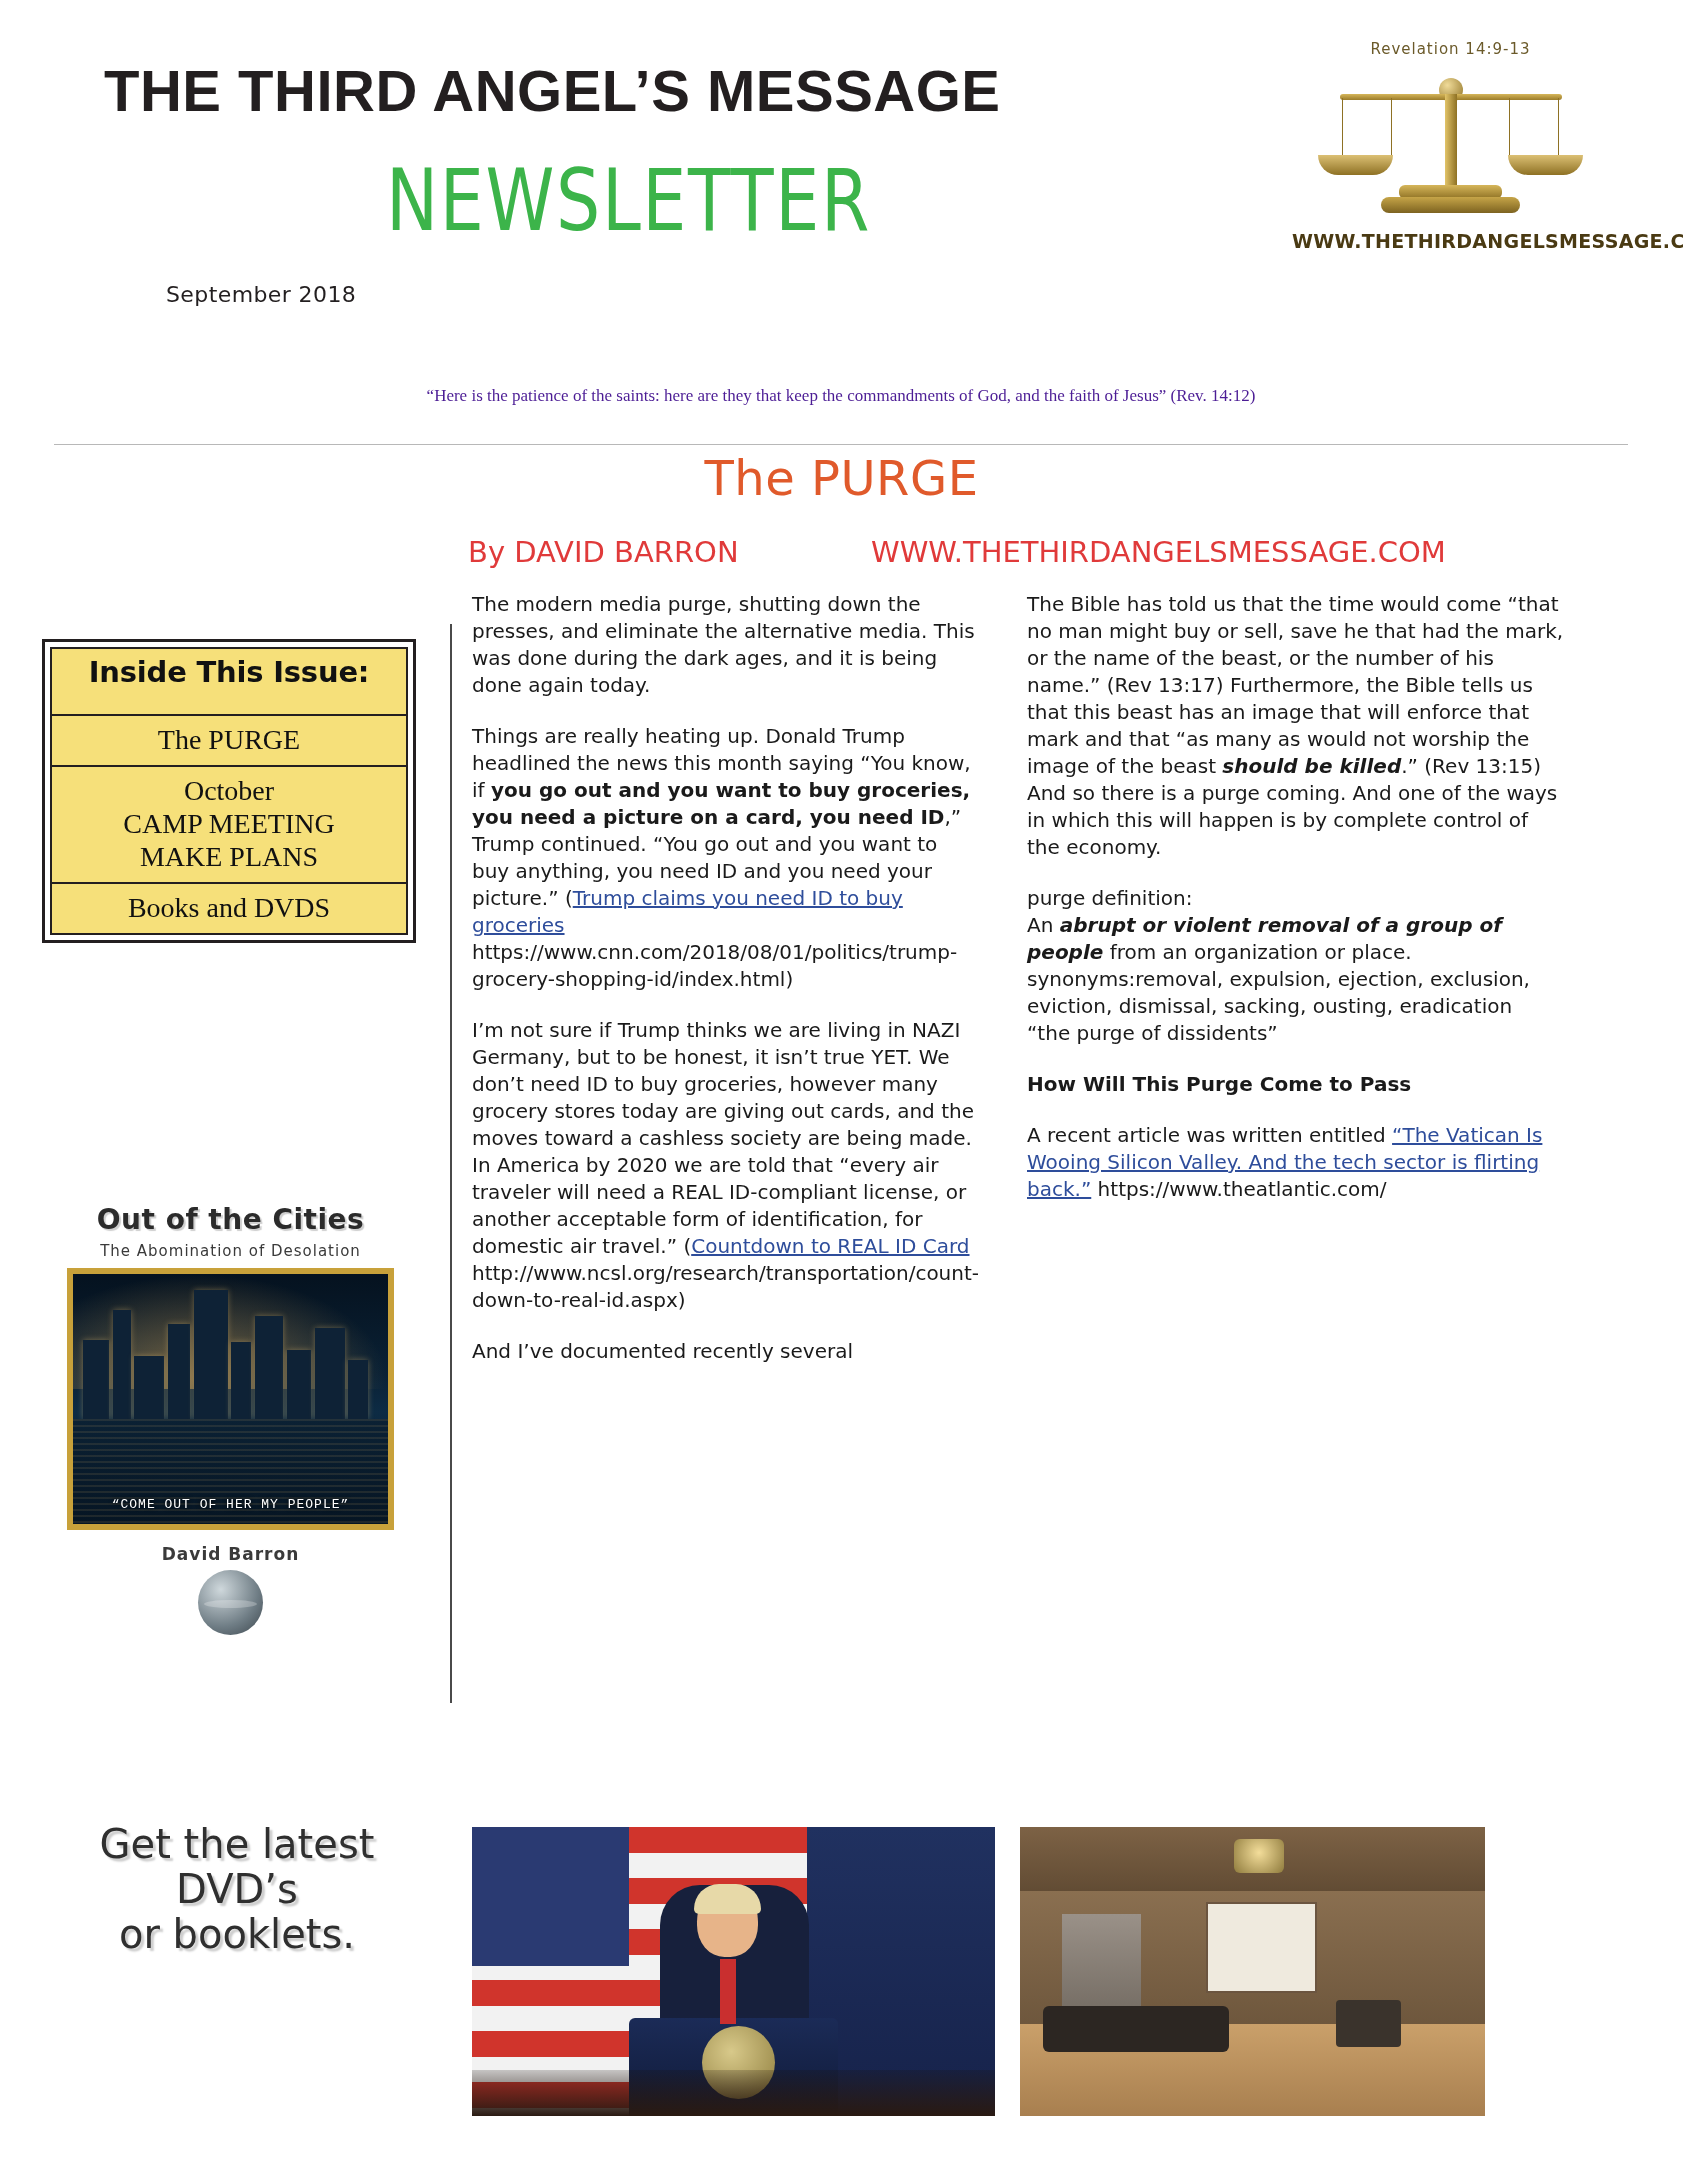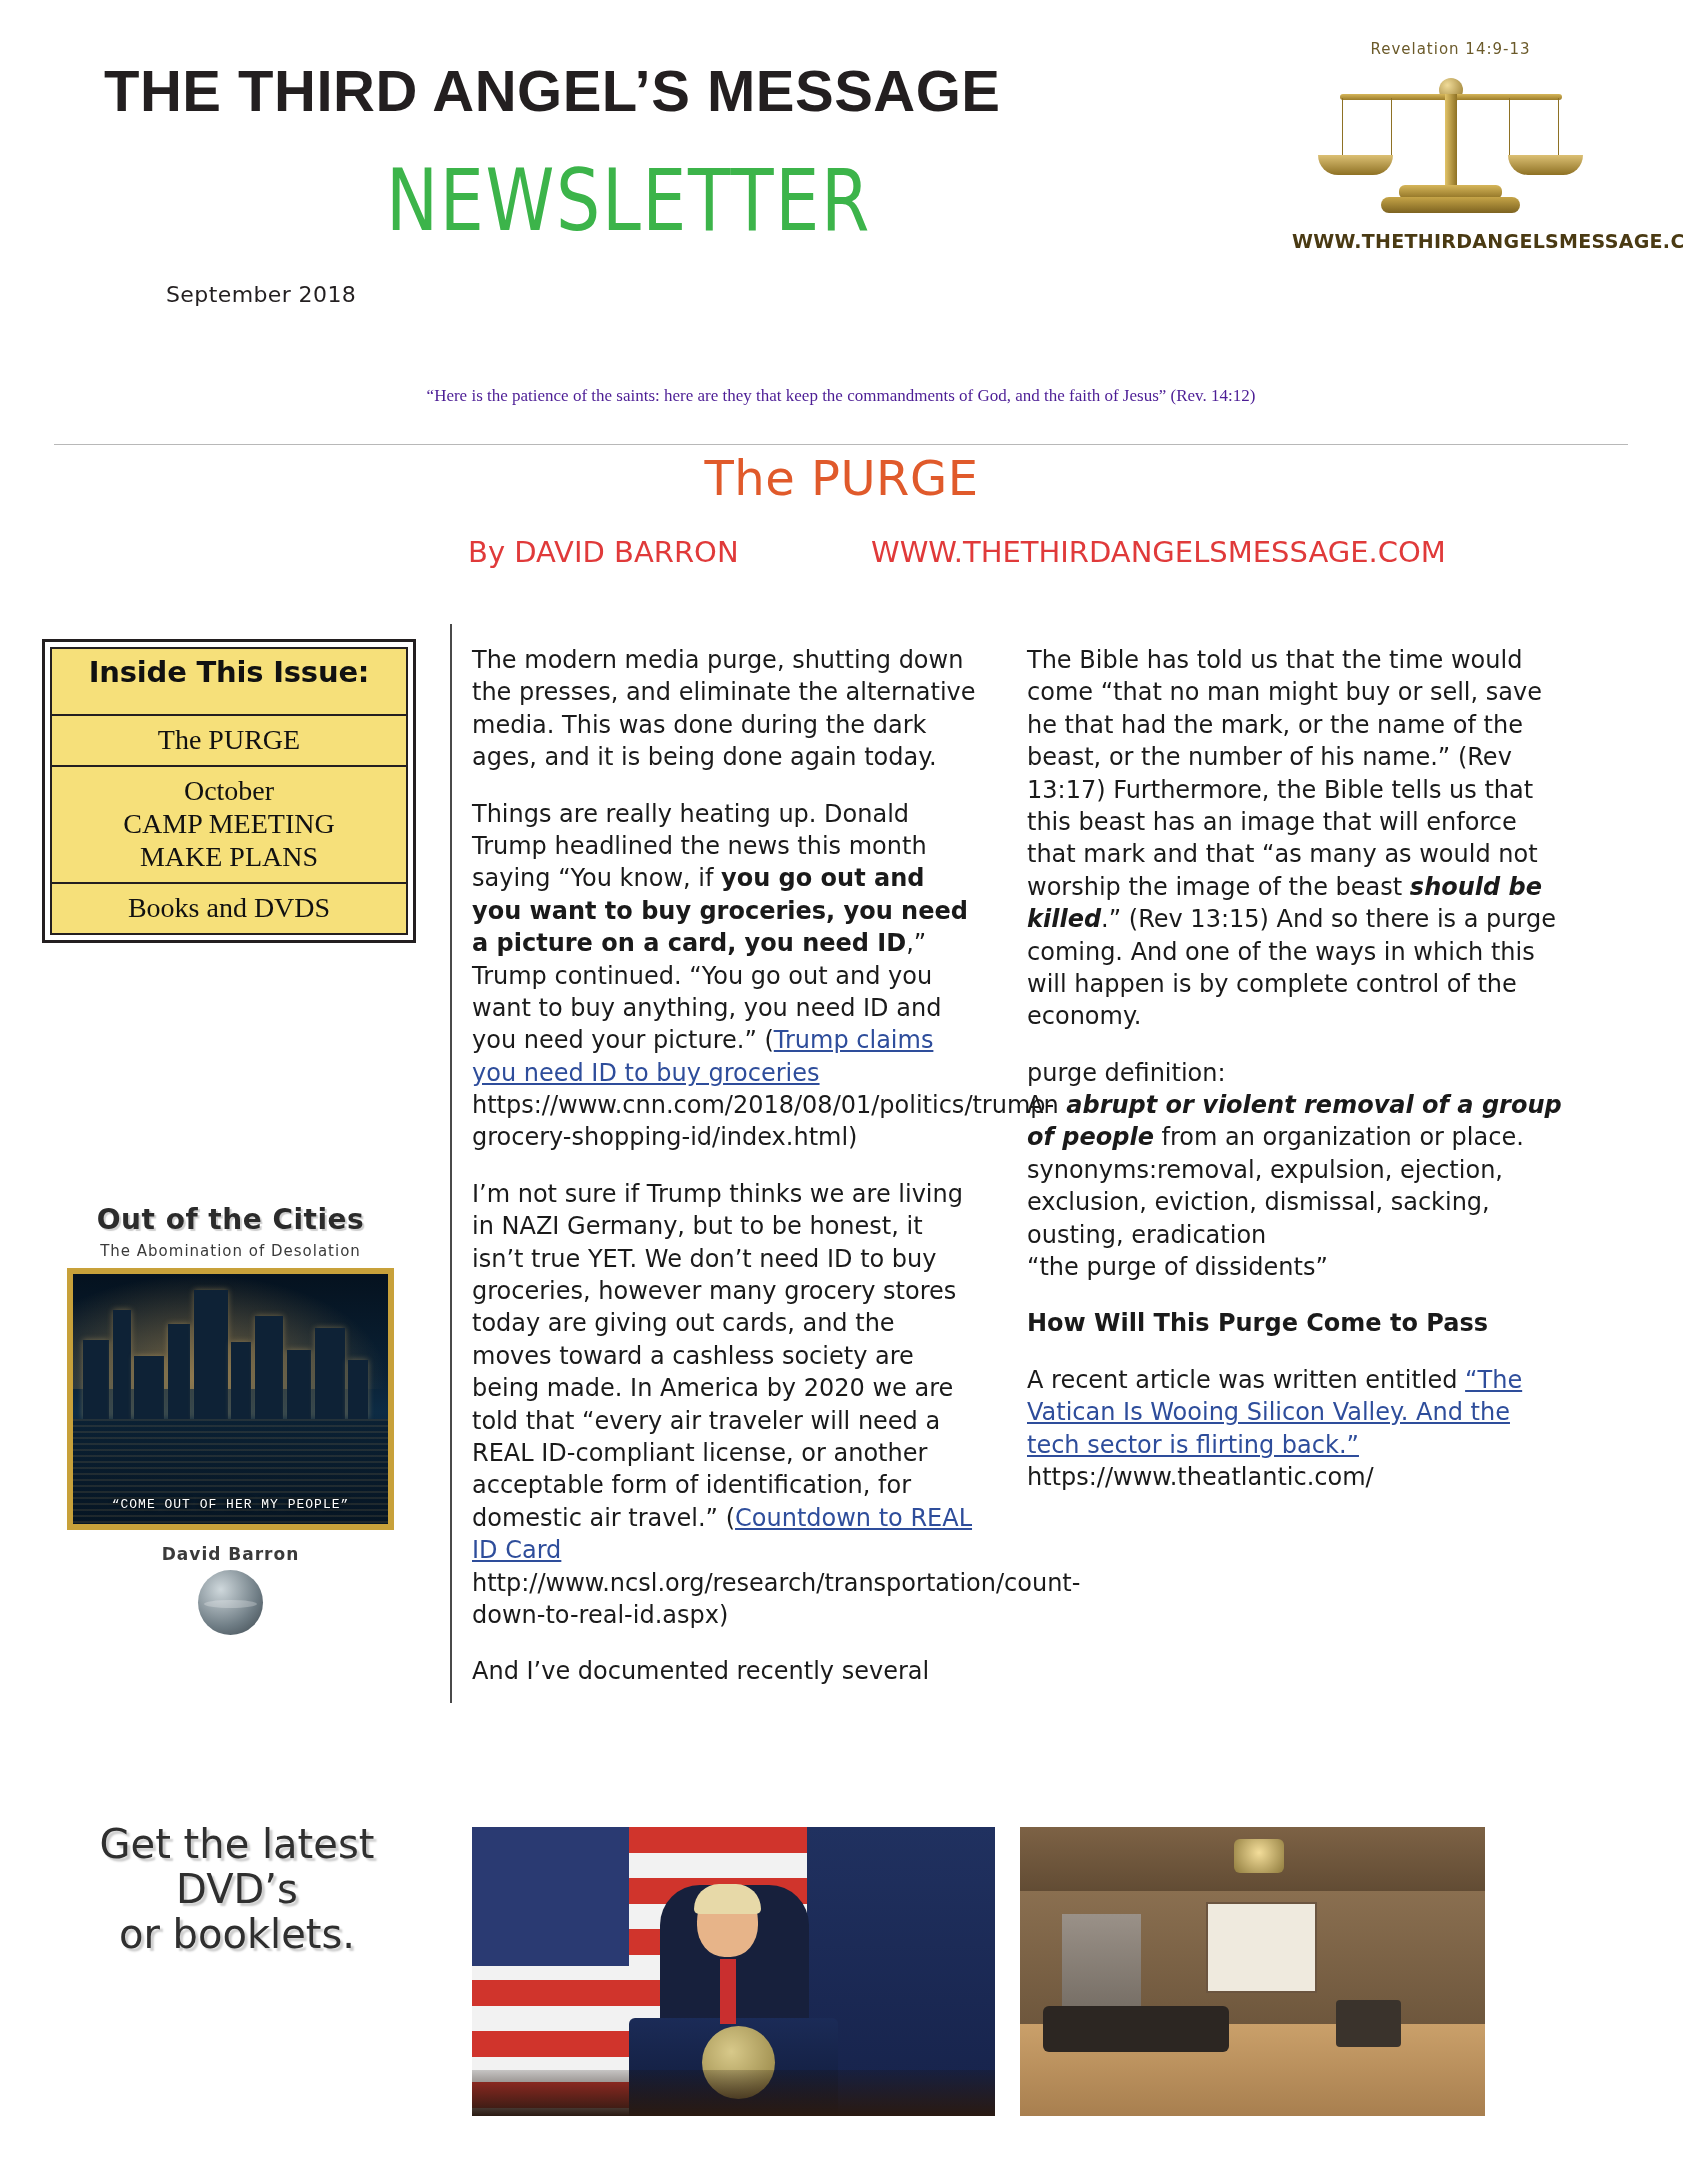--- a/index.html
+++ b/index.html
@@ -341,22 +341,22 @@
   .col-rule {
     position: absolute;
     left: 450px;
     top: 624px;
     width: 2px;
     height: 1079px;
     background: #4a4a4a;
   }
   .col {
     position: absolute;
-    top: 644px;
-    font-size: 24px;
+    top: 591px;
+    font-size: 20px;
     line-height: 1.35;
     color: #1a1a1a;
     font-family: "DejaVu Sans", sans-serif;
   }
   .col p { margin: 0 0 24px 0; }
   .col-left { left: 472px; width: 507px; }
   .col-right { left: 1027px; width: 540px; }
   .lnk {
     color: #2e4d9b;
     text-decoration: underline;

